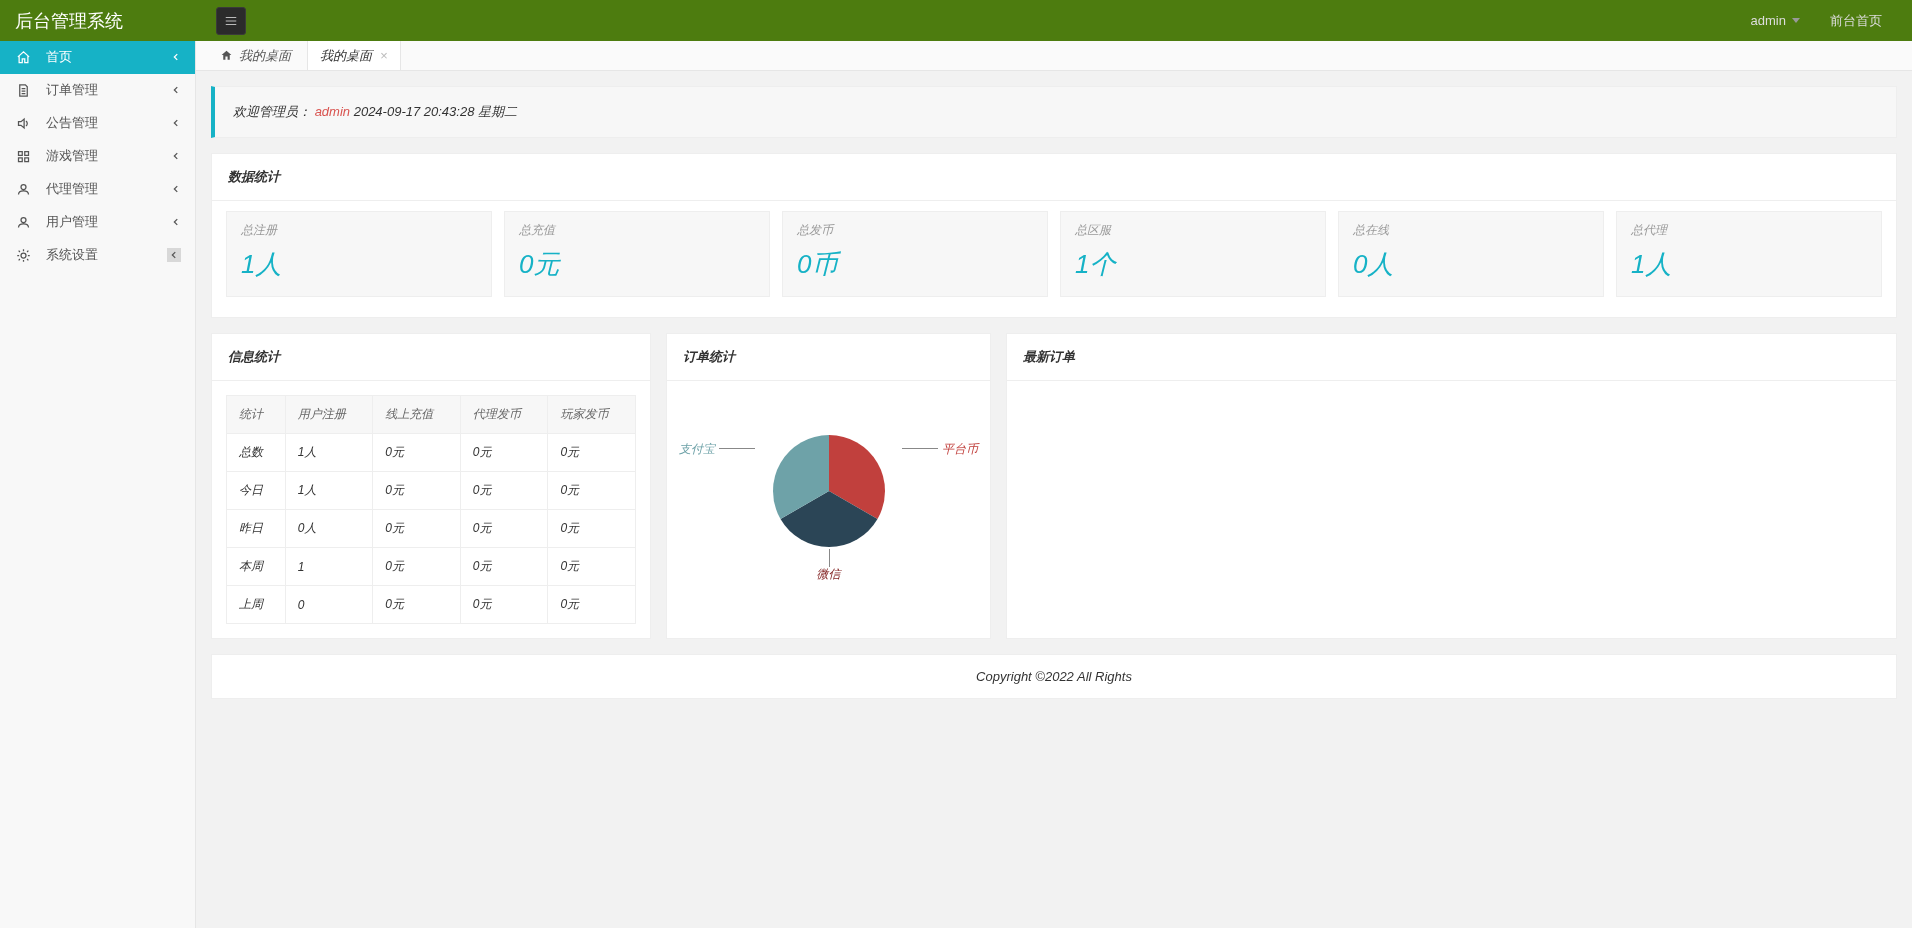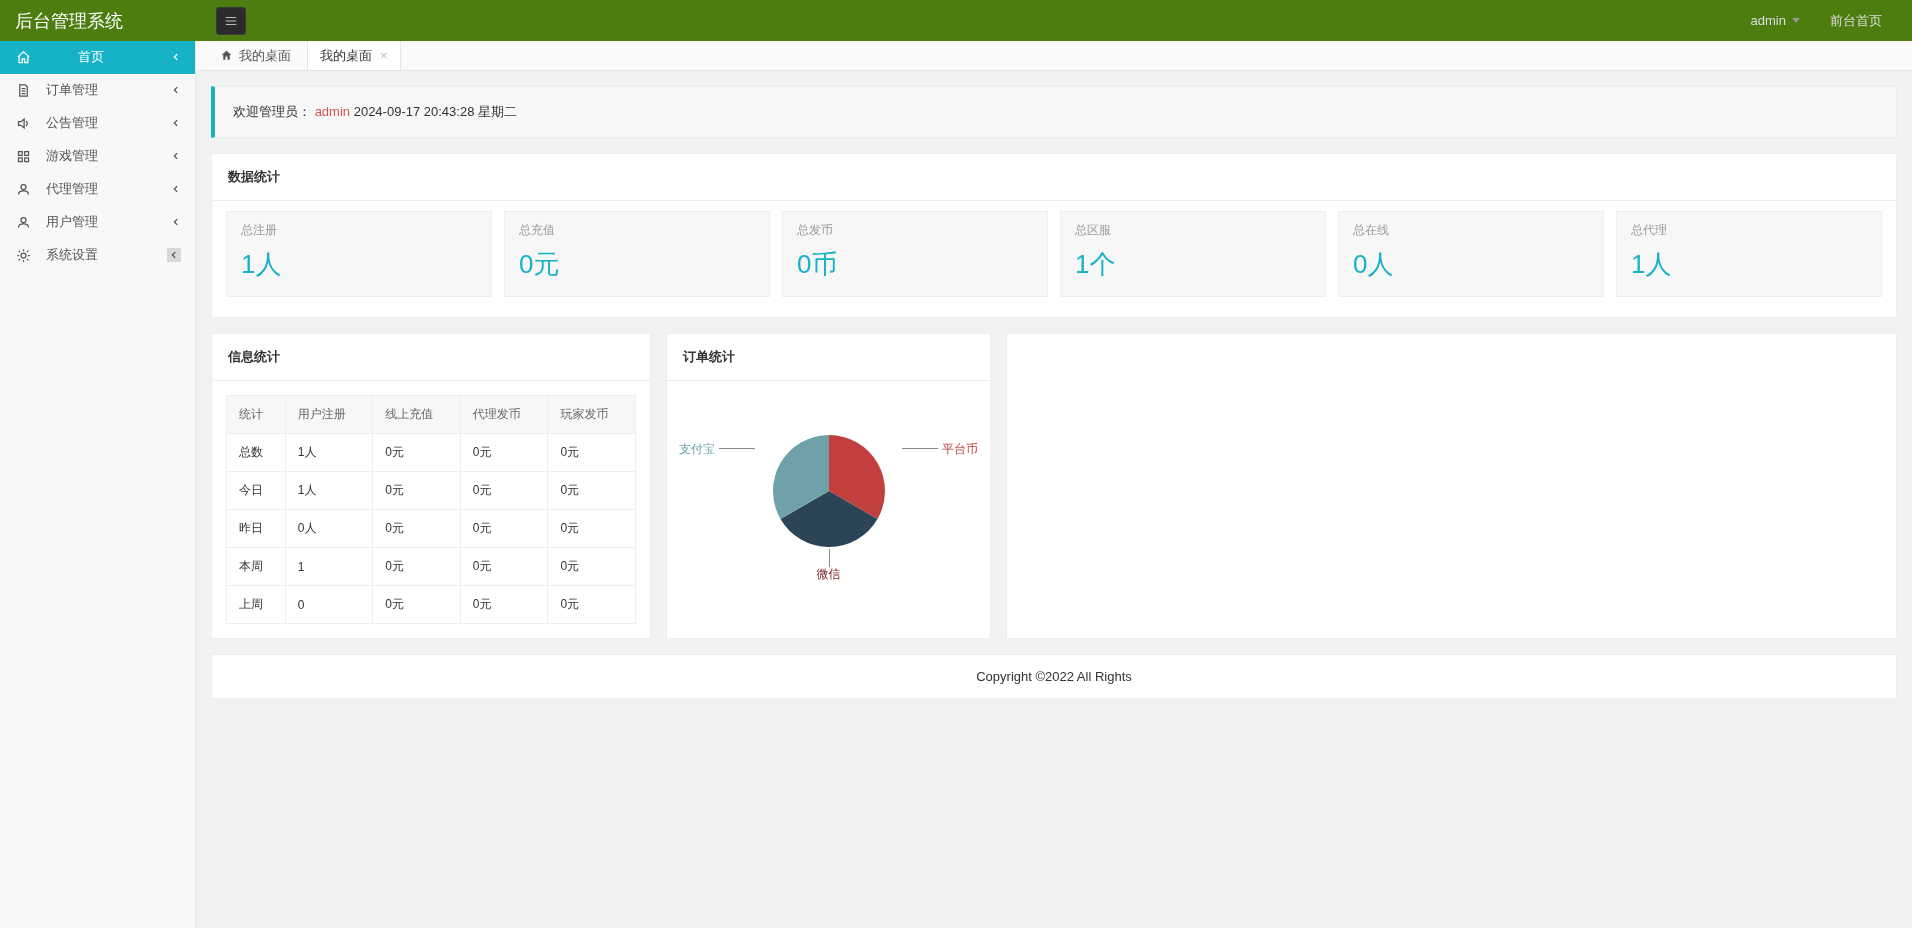--- a/index.html
+++ b/index.html
@@ -10,32 +10,32 @@
 .logo { width: 200px; padding-left: 15px; font-size: 18px; }
 .menu-toggle { width: 30px; height: 28px; background: #2b2b2b; border: 1px solid #3a3a3a; border-radius: 3px; display: flex; align-items: center; justify-content: center; margin-left: 16px; cursor: pointer; }
 .menu-toggle svg { width: 14px; height: 14px; fill: #bbb; }
 .top-right { margin-left: auto; display: flex; align-items: center; padding-right: 30px; gap: 30px; }
 .top-right-item { color: #ddd; cursor: pointer; display: flex; align-items: center; gap: 6px; font-size: 13px; }
 .caret-down { width: 0; height: 0; border-left: 4px solid transparent; border-right: 4px solid transparent; border-top: 5px solid #999; }
 
 
 .sidebar { position: fixed; left: 0; top: 41px; bottom: 0; width: 196px; background: #f8f8f8; border-right: 1px solid #e6e6e6; }
 .nav-item { height: 33px; display: flex; align-items: center; padding: 0 14px; cursor: pointer; color: #555; border-bottom: 1px solid transparent; }
-.nav-item.active { background: #16b2c6; color: #fff; gap: 32px; }
+.nav-item.active { background: #16b2c6; color: #fff; }
 .nav-item .icon { width: 18px; display: flex; justify-content: center; }
 .nav-item svg { width: 15px; height: 15px; }
 .nav-item.active svg { fill: #fff; stroke: #fff; }
 .nav-item:not(.active) svg { fill: #555; stroke: #555; }
 .nav-item .label { margin-left: 14px; flex: 1; font-size: 13px; }
 .nav-item .chev { margin-left: auto; }
 .nav-item .chev svg { width: 10px; height: 10px; }
 .nav-item.settings .chev-box { width: 14px; height: 14px; background: #d8d8d8; display: flex; align-items: center; justify-content: center; }
 
 
-.main { margin-left: 196px; padding: 0; }
+.main { margin-left: 196px; padding: 0; font-style: italic; }
 .tabbar { height: 30px; background: #fafafa; border-bottom: 1px solid #e6e6e6; display: flex; align-items: stretch; padding-left: 12px; }
 .tab-home { display: flex; align-items: center; gap: 6px; padding: 0 12px; color: #555; cursor: pointer; }
 .tab-home svg { width: 13px; height: 13px; fill: #555; }
 .tab { display: flex; align-items: center; gap: 8px; padding: 0 12px; background: #fff; border: 1px solid #e6e6e6; border-bottom: none; border-top: none; cursor: pointer; margin-left: 4px; }
 .tab .x { color: #bbb; font-size: 13px; cursor: pointer; }
 
 .content { padding: 15px; }
 
 
 .welcome { background: #f7f7f7; border: 1px solid #eee; border-left: 4px solid #16b2c6; padding: 16px 18px; color: #333; }
@@ -292,19 +292,20 @@
           <span class="pie-label" style="left:12px; top:60px; color:#6ea2a8;">支付宝</span>
           <span class="pie-label" style="right:12px; top:60px; color:#c1403d;">平台币</span>
           <span class="pie-label" style="left:50%; transform:translateX(-50%); bottom:18px; color:#7f1d1d;">微信</span>
           <div style="position:absolute; left:52px; top:67px; width:36px; height:1px; background:#888;"></div>
           <div style="position:absolute; right:52px; top:67px; width:36px; height:1px; background:#888;"></div>
           <div style="position:absolute; left:50%; bottom:34px; width:1px; height:18px; background:#888;"></div>
         </div>
       </div>
 
       <div class="panel latest">
+        <div class="panel-title">最新订单</div>
         <div class="panel-body"></div>
       </div>
     </div>
 
     <div class="footer">Copyright ©2022 All Rights</div>
   </div>
 </div>
 
 </body></html>

